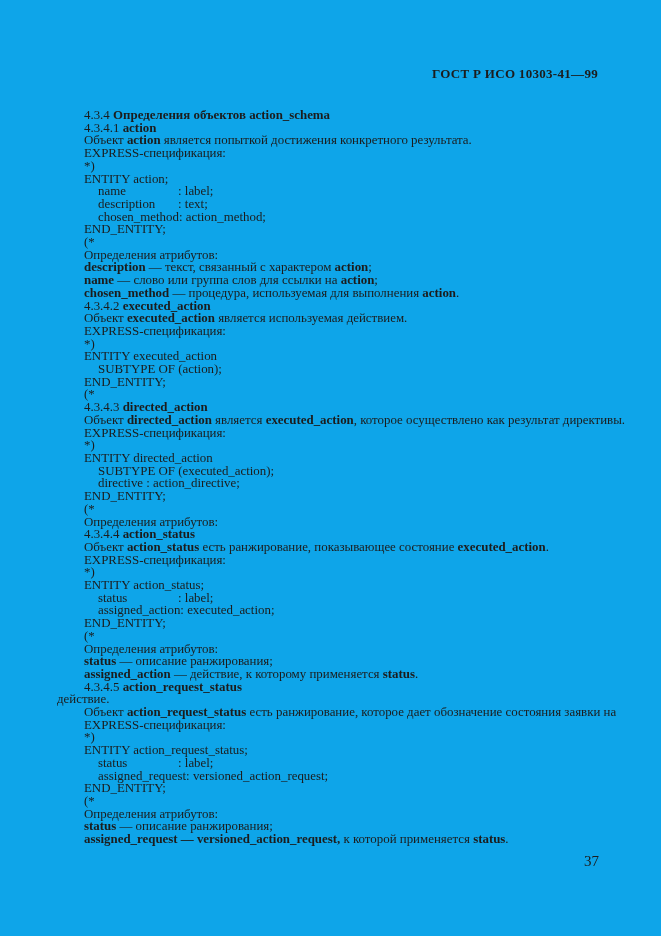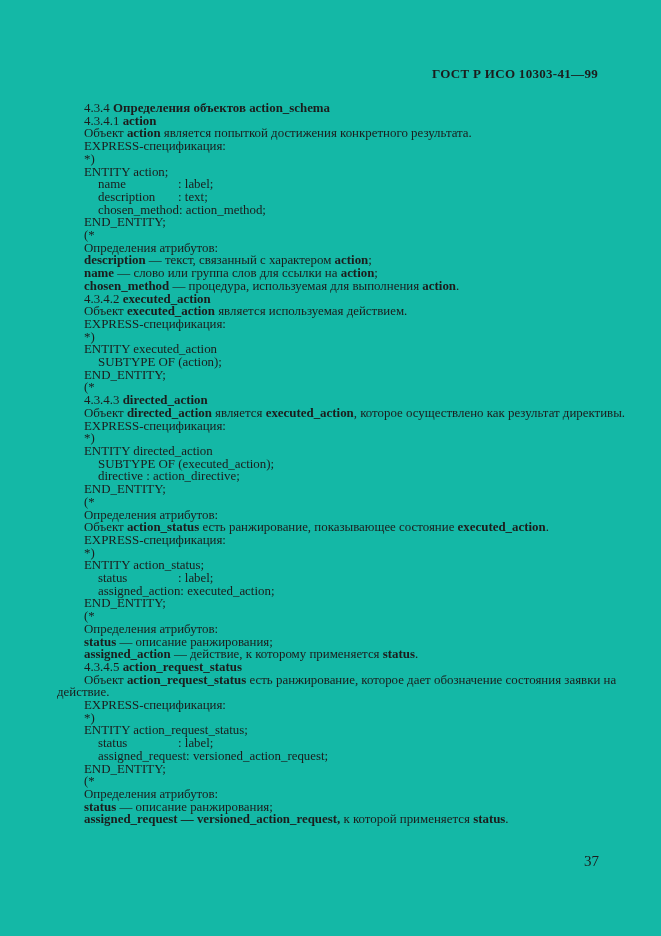--- a/index.html
+++ b/index.html
@@ -4,39 +4,39 @@
 <style>
   html, body {
     margin: 0;
     padding: 0;
     background: #ffffff;
   }
   .page {
     position: relative;
     width: 661px;
     height: 936px;
-    background: #14b8a6;
+    background: #0ea5e9;
     font-family: "Liberation Serif", "DejaVu Serif", serif;
     color: #1c1c1c;
     overflow: hidden;
   }
   .header {
     position: absolute;
     top: 66px;
     left: 57px;
     right: 63px;
     text-align: right;
     font-weight: bold;
     font-size: 13px;
     letter-spacing: 0.3px;
     white-space: nowrap;
   }
   .content {
     position: absolute;
-    top: 102px;
+    top: 109px;
     left: 57px;
     width: 548px;
     font-size: 12.9px;
     line-height: 12.7px;
   }
   .ln {
     white-space: nowrap;
   }
   .i0 { padding-left: 0; }
   .i1 { padding-left: 27px; }
@@ -86,34 +86,35 @@
       <div class="ln i1"><span>4.3.4.3 </span><span class="b">directed_action</span></div>
       <div class="ln i1"><span>Объект </span><span class="b">directed_action</span><span> является </span><span class="b">executed_action</span><span>, которое осуществлено как результат директивы.</span></div>
       <div class="ln i1"><span class="u">EXPRESS-спецификация:</span></div>
       <div class="ln i1"><span>*)</span></div>
       <div class="ln i1"><span>ENTITY directed_action</span></div>
       <div class="ln i2"><span>SUBTYPE OF (executed_action);</span></div>
       <div class="ln i2"><span>directive : action_directive;</span></div>
       <div class="ln i1"><span>END_ENTITY;</span></div>
       <div class="ln i1"><span>(*</span></div>
       <div class="ln i1"><span class="u">Определения атрибутов:</span></div>
+      <div class="ln i1"><span>4.3.4.4 </span><span class="b">action_status</span></div>
       <div class="ln i1"><span>Объект </span><span class="b">action_status</span><span> есть ранжирование, показывающее состояние </span><span class="b">executed_action</span><span>.</span></div>
       <div class="ln i1"><span class="u">EXPRESS-спецификация:</span></div>
       <div class="ln i1"><span>*)</span></div>
       <div class="ln i1"><span>ENTITY action_status;</span></div>
       <div class="ln i2"><span class="col" style="min-width: 80px;">status</span><span>: label;</span></div>
       <div class="ln i2"><span class="col" style="min-width: 80px;">assigned_action</span><span>: executed_action;</span></div>
       <div class="ln i1"><span>END_ENTITY;</span></div>
       <div class="ln i1"><span>(*</span></div>
       <div class="ln i1"><span class="u">Определения атрибутов:</span></div>
       <div class="ln i1"><span class="b">status</span><span> — описание ранжирования;</span></div>
       <div class="ln i1"><span class="b">assigned_action</span><span> — действие, к которому применяется </span><span class="b">status</span><span>.</span></div>
       <div class="ln i1"><span>4.3.4.5 </span><span class="b">action_request_status</span></div>
+      <div class="ln i0"><span>действие.</span></div>
       <div class="ln i1"><span>Объект </span><span class="b">action_request_status</span><span> есть ранжирование, которое дает обозначение состояния заявки на</span></div>
-      <div class="ln i0"><span>действие.</span></div>
       <div class="ln i1"><span class="u">EXPRESS-спецификация:</span></div>
       <div class="ln i1"><span>*)</span></div>
       <div class="ln i1"><span>ENTITY action_request_status;</span></div>
       <div class="ln i2"><span class="col" style="min-width: 80px;">status</span><span>: label;</span></div>
       <div class="ln i2"><span class="col" style="min-width: 80px;">assigned_request</span><span>: versioned_action_request;</span></div>
       <div class="ln i1"><span>END_ENTITY;</span></div>
       <div class="ln i1"><span>(*</span></div>
       <div class="ln i1"><span class="u">Определения атрибутов:</span></div>
       <div class="ln i1"><span class="b">status</span><span> — описание ранжирования;</span></div>
       <div class="ln i1"><span class="b">assigned_request — versioned_action_request,</span><span> к которой применяется </span><span class="b">status</span><span>.</span></div>

